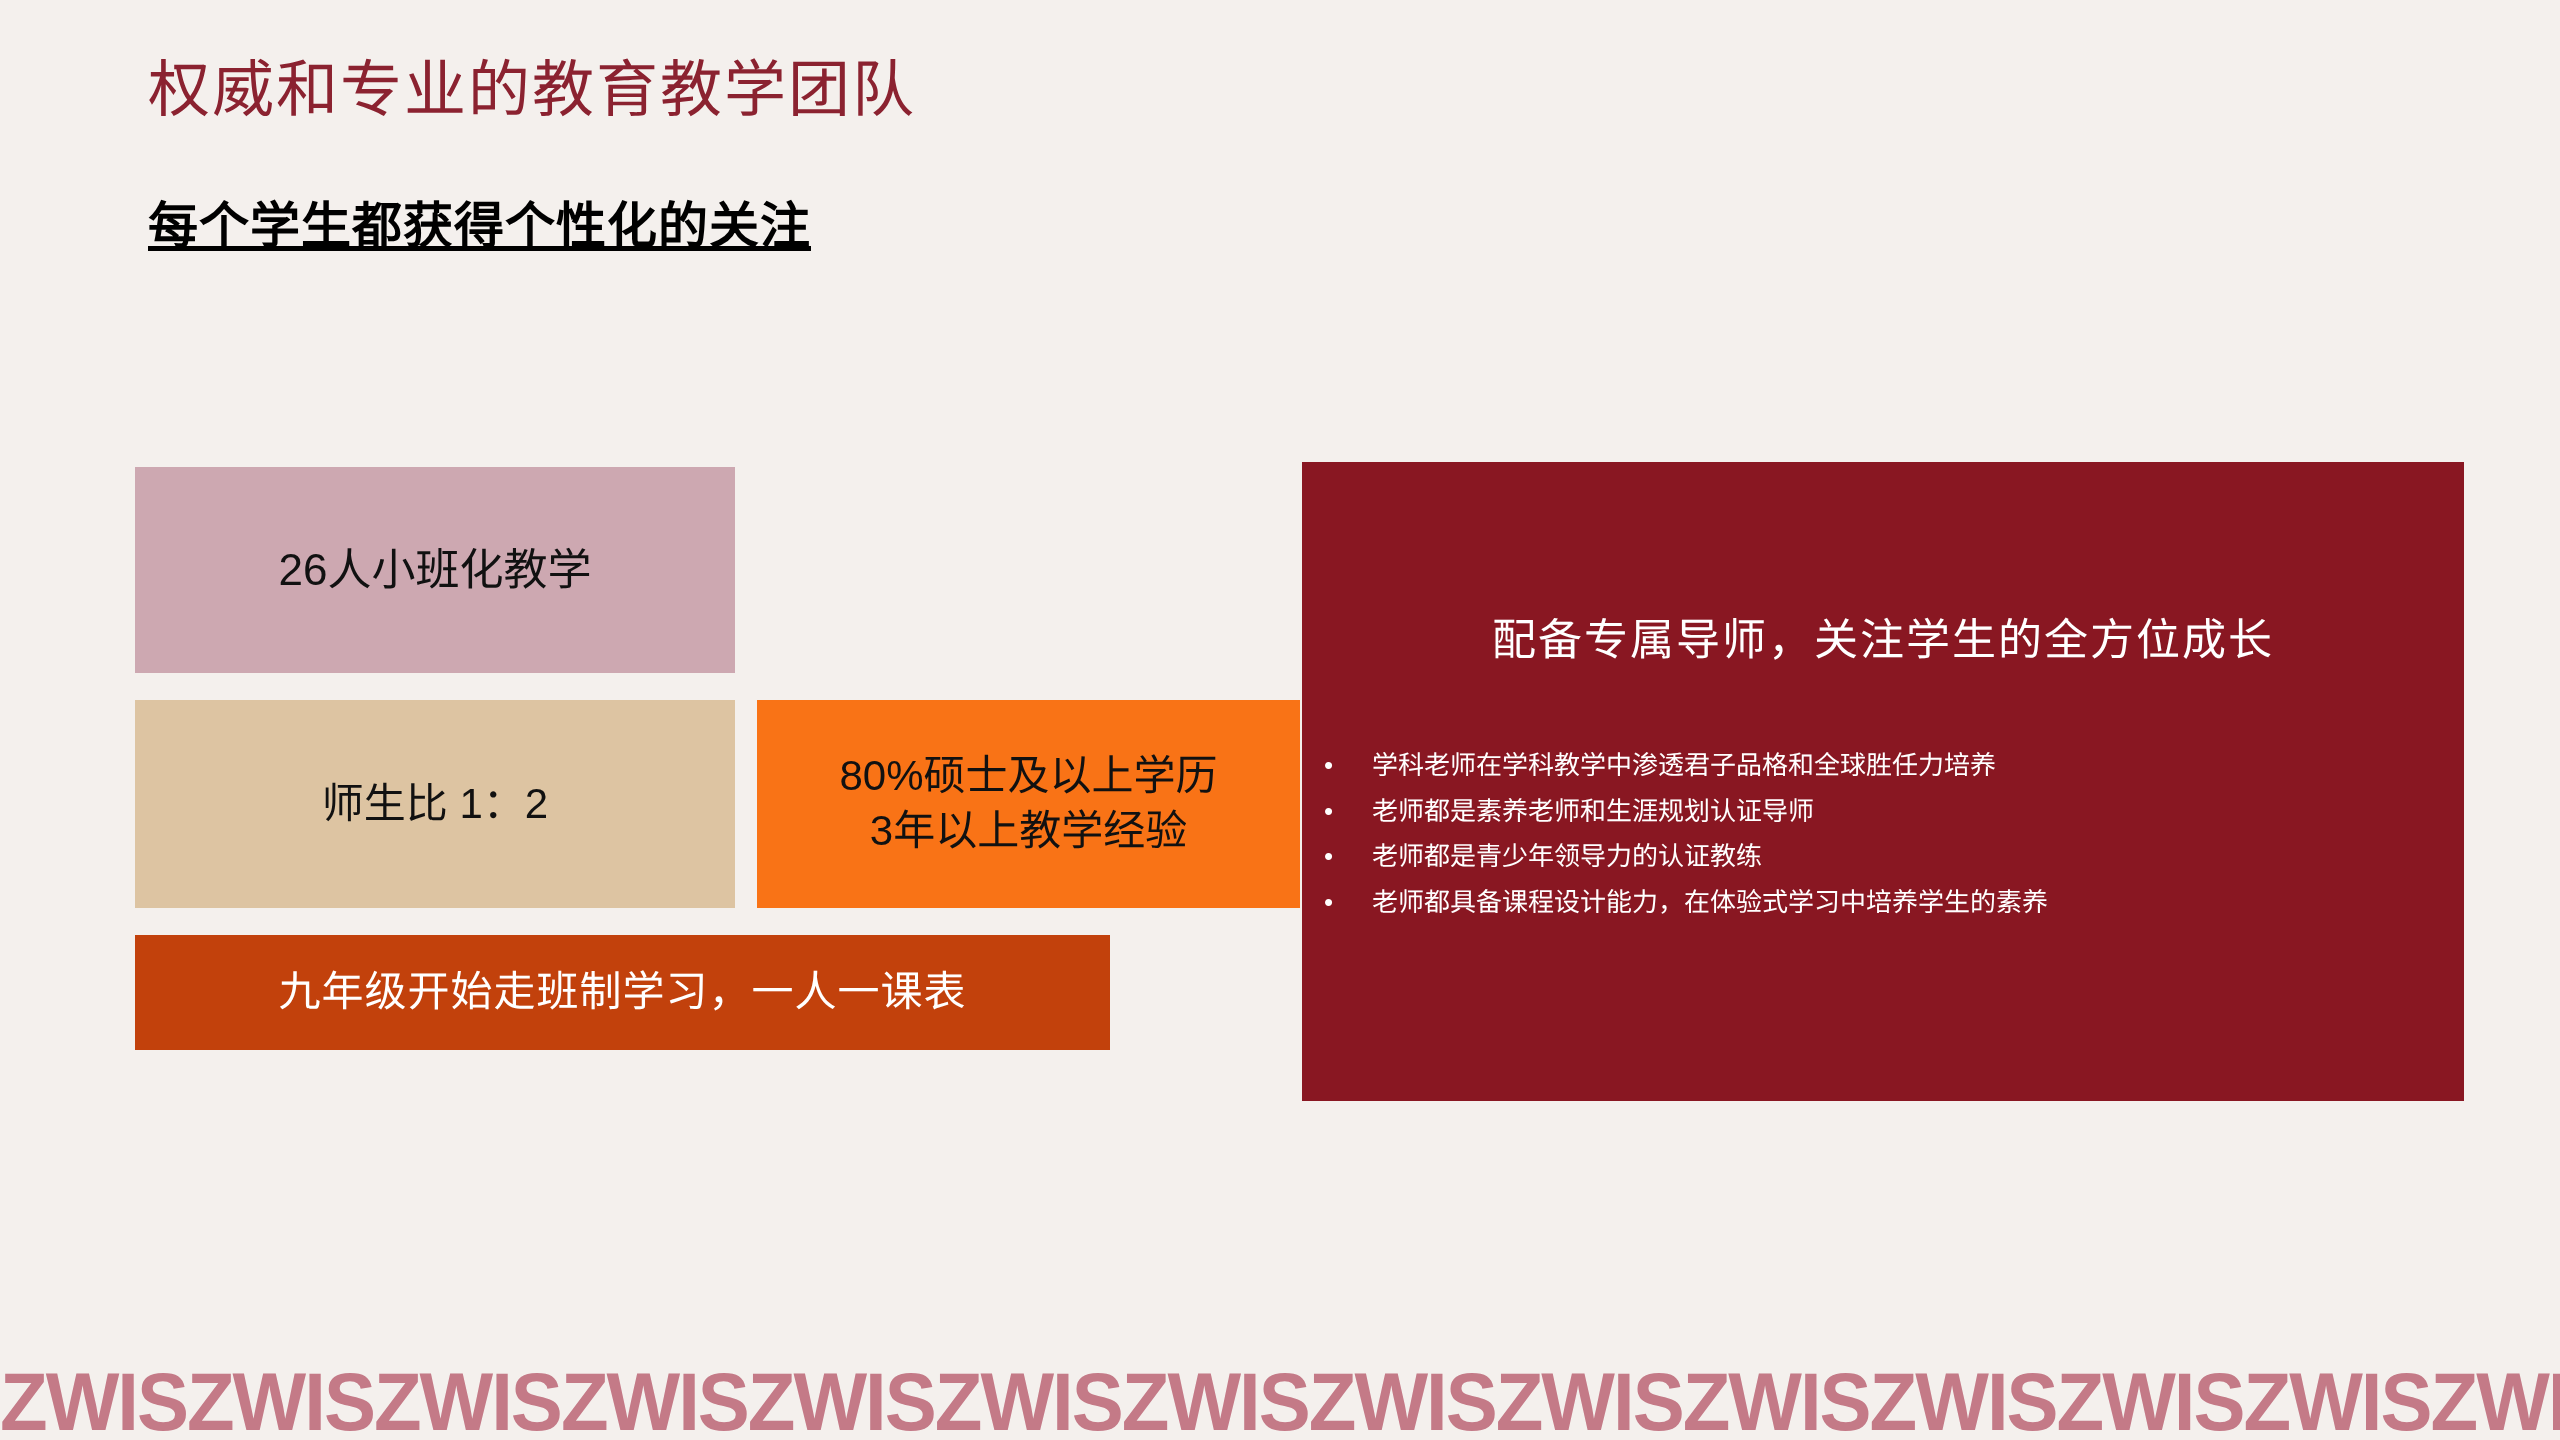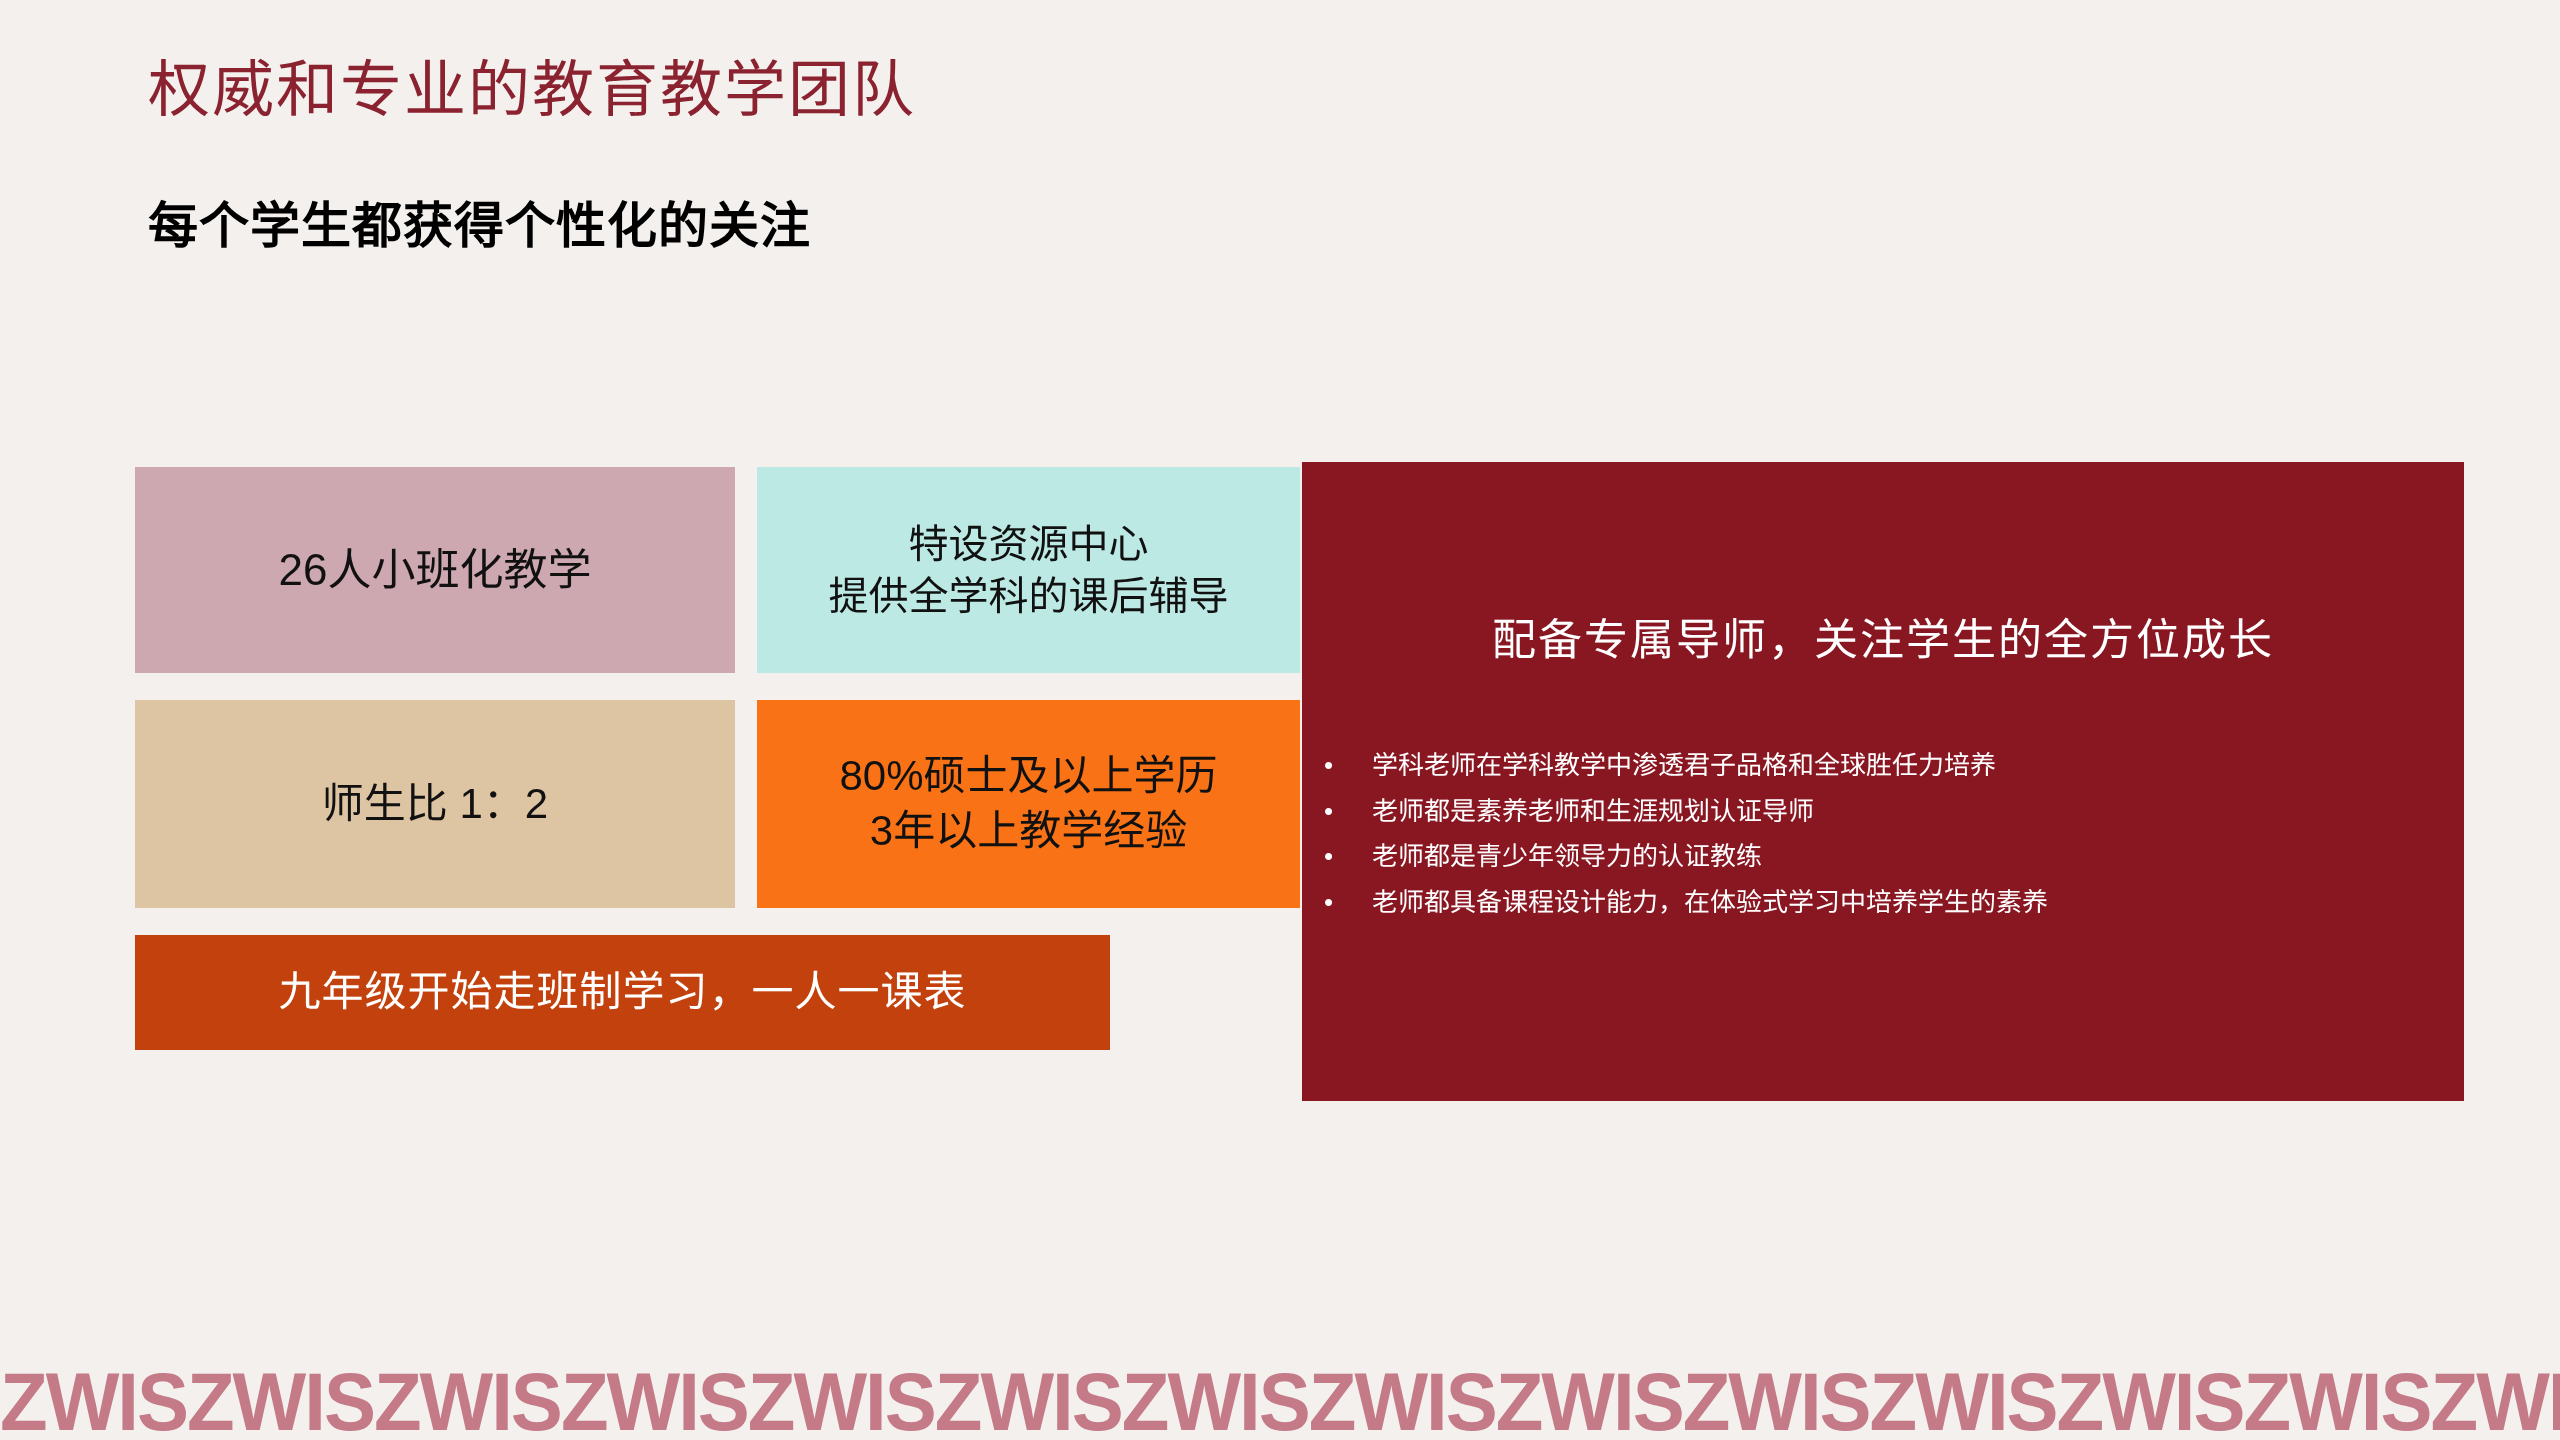--- a/index.html
+++ b/index.html
@@ -41,20 +41,21 @@
     position: absolute;
     left: 148px;
     top: 196px;
     font-family: "Liberation Sans", "DejaVu Sans", sans-serif;
     font-weight: 700;
     font-size: 50px;
     line-height: 1.2;
     letter-spacing: 1px;
     color: #000000;
     white-space: nowrap;
+    text-decoration: underline;
   }
 
   
   .box {
     position: absolute;
     box-sizing: border-box;
     display: flex;
     align-items: center;
     justify-content: center;
     text-align: center;
@@ -188,22 +189,20 @@
 <body>
 
 <div class="slide">
 
   <div class="title-main">权威和专业的教育教学团队</div>
 
   <div class="title-sub">每个学生都获得个性化的关注</div>
 
   <div class="box tile-class-size">26人小班化教学</div>
 
-  <div class="box tile-resource-center">特设资源中心
-提供全学科的课后辅导</div>
 
   <div class="box tile-ratio">师生比 1：2</div>
 
   <div class="box tile-degree">80%硕士及以上学历
 3年以上教学经验</div>
 
   <div class="box tile-schedule">九年级开始走班制学习，一人一课表</div>
 
   <div class="panel-mentor">
     <div class="panel-heading">配备专属导师，关注学生的全方位成长</div>

